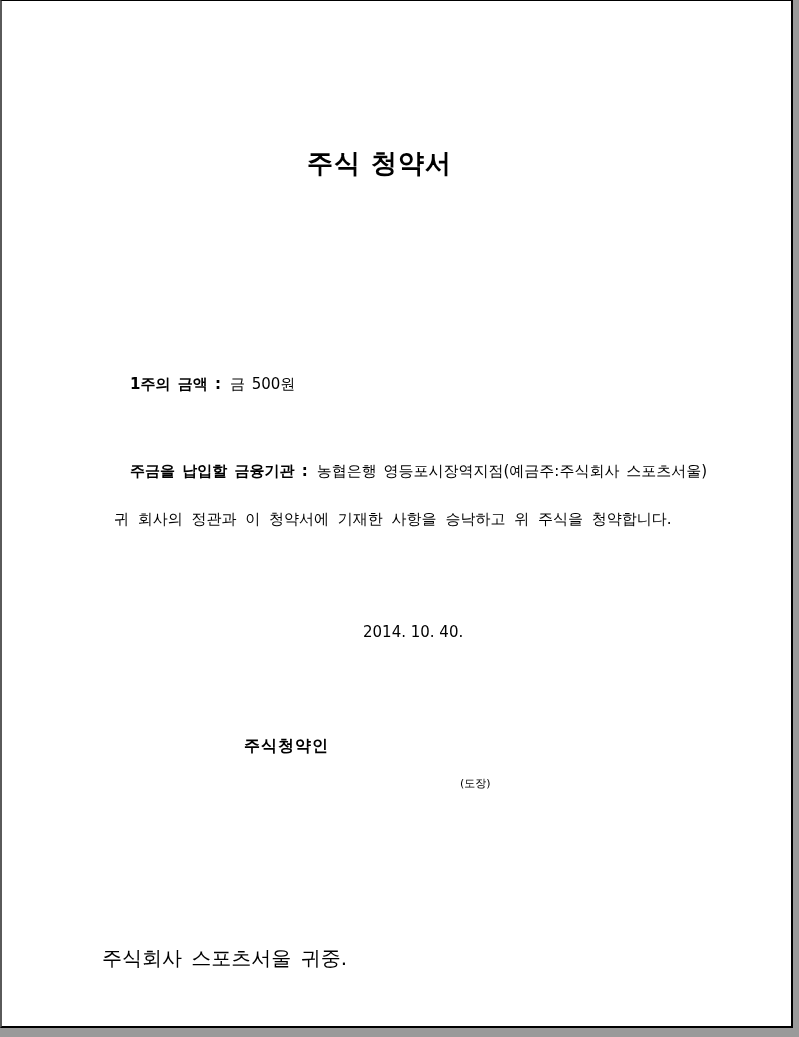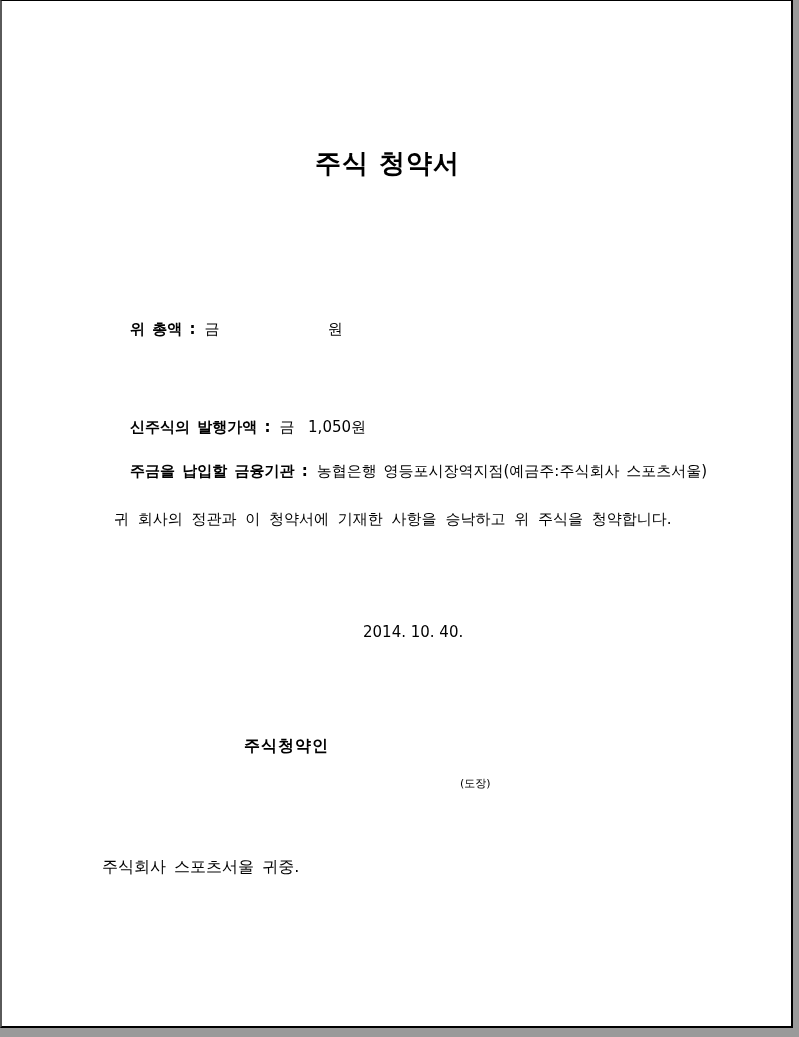--- a/index.html
+++ b/index.html
@@ -18,21 +18,21 @@
     width: 789px;
     height: 1025px;
     background: var(--page-bg, #ffffff);
     border: 2px solid var(--frame-border, #000000);
     border-top-width: 1px;
     border-left-color: var(--frame-border-left, #5a5a5a);
     color: var(--text, #000000);
   }
   .abs { position: absolute; white-space: pre; }
   .doc-title {
-    left: 313px;
+    left: 305px;
     top: 145px;
     font-size: 26px;
     font-weight: bold;
     letter-spacing: 1px;
   }
   .field {
     left: 101px;
     font-size: 15px;
     word-spacing: 2px;
   }
@@ -63,41 +63,38 @@
     text-align: center;
   }
   .seal {
     left: 458px;
     top: 747px;
     font-size: 11px;
     margin-top: 28px;
   }
   .addressee {
     left: 100px;
-    top: 856px;
-    font-size: 16px;
+    top: 944px;
+    font-size: 20px;
     word-spacing: 3px;
   }
 </style>
 </head>
 <body>
 
 <div class="page">
 
   <div class="abs doc-title">주식 청약서</div>
 
 
-  <div class="abs field f2">
-    <span class="label">위 총액 :</span><span class="value">금                원</span>
+
+  <div class="abs field f3">
+    <span class="label">1주의 금액 :</span><span class="value">금 500원</span>
   </div>
 
-
-  <div class="abs field f4">
-    <span class="label">신주식의 발행가액 :</span><span class="value">금  1,050원</span>
-  </div>
 
   <div class="abs declaration">귀 회사의 정관과 이 청약서에 기재한 사항을 승낙하고 위 주식을 청약합니다.</div>
 
   <div class="abs field f5">
     <span class="label">주금을 납입할 금융기관 :</span><span class="value">농협은행 영등포시장역지점(예금주:주식회사 스포츠서울)</span>
   </div>
 
   <div class="abs doc-date">2014. 10. 40.</div>
 
   <div class="abs subscriber">주식청약인</div>

